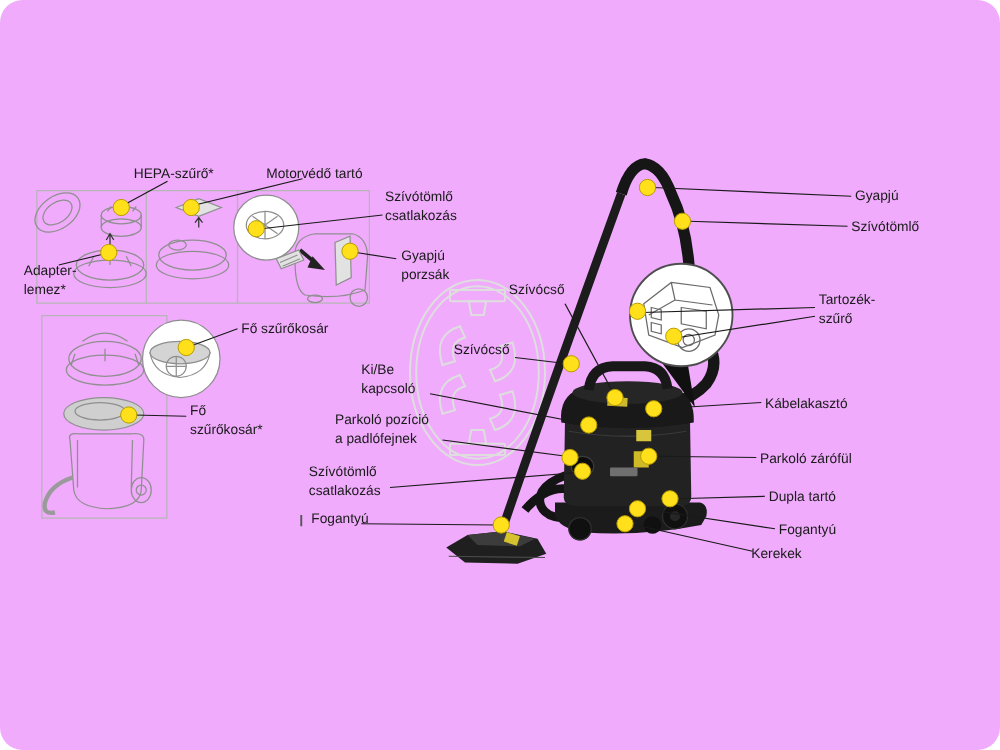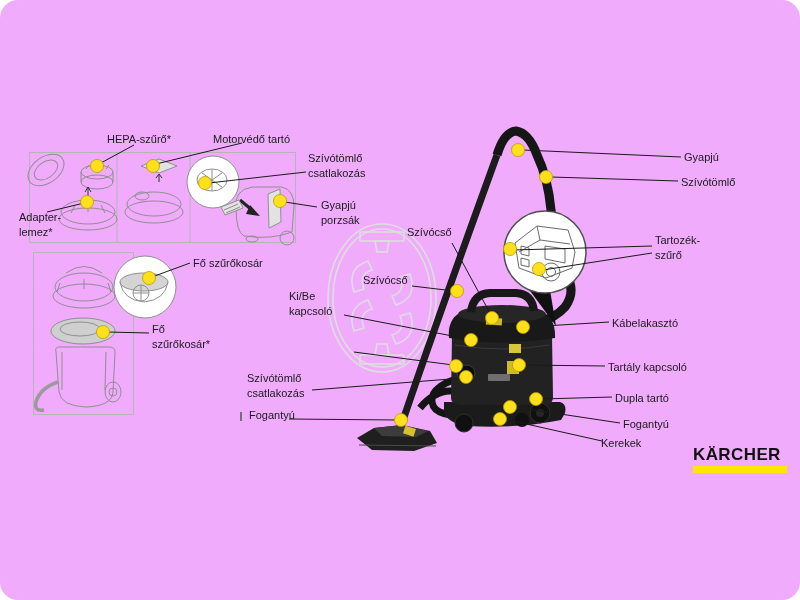--- a/index.html
+++ b/index.html
@@ -205,31 +205,29 @@
 csatlakozás</div>
   <div class="lbl" style="left:321px;top:198px">Gyapjú
 porzsák</div>
   <div class="lbl" style="left:193px;top:256px">Fő szűrőkosár</div>
   <div class="lbl" style="left:152px;top:322px">Fő
 szűrőkosár*</div>
   <div class="lbl" style="left:407px;top:225px">Szívócső</div>
   <div class="lbl" style="left:363px;top:273px">Szívócső</div>
   <div class="lbl" style="left:289px;top:289px">Ki/Be
 kapcsoló</div>
+  <div class="lbl" style="left:268px;top:329px">Parkoló pozíció
+a padlófejnek</div>
   <div class="lbl" style="left:247px;top:371px">Szívótömlő
 csatlakozás</div>
   <div class="lbl" style="left:249px;top:408px">Fogantyú</div>
   <div class="lbl" style="left:684px;top:150px">Gyapjú</div>
   <div class="lbl" style="left:681px;top:175px">Szívótömlő</div>
   <div class="lbl" style="left:655px;top:233px">Tartozék-
 szűrő</div>
   <div class="lbl" style="left:612px;top:316px">Kábelakasztó</div>
-  <div class="lbl" style="left:608px;top:360px">Tartály kapcsoló</div>
+  <div class="lbl" style="left:608px;top:360px">Parkoló zárófül</div>
   <div class="lbl" style="left:615px;top:391px">Dupla tartó</div>
   <div class="lbl" style="left:623px;top:417px">Fogantyú</div>
   <div class="lbl" style="left:601px;top:436px">Kerekek</div>
 
-  <div class="logo">
-    <div class="logo-text">KÄRCHER</div>
-    <div class="logo-bar"></div>
-  </div>
 
 </div>
 
 </body></html>

